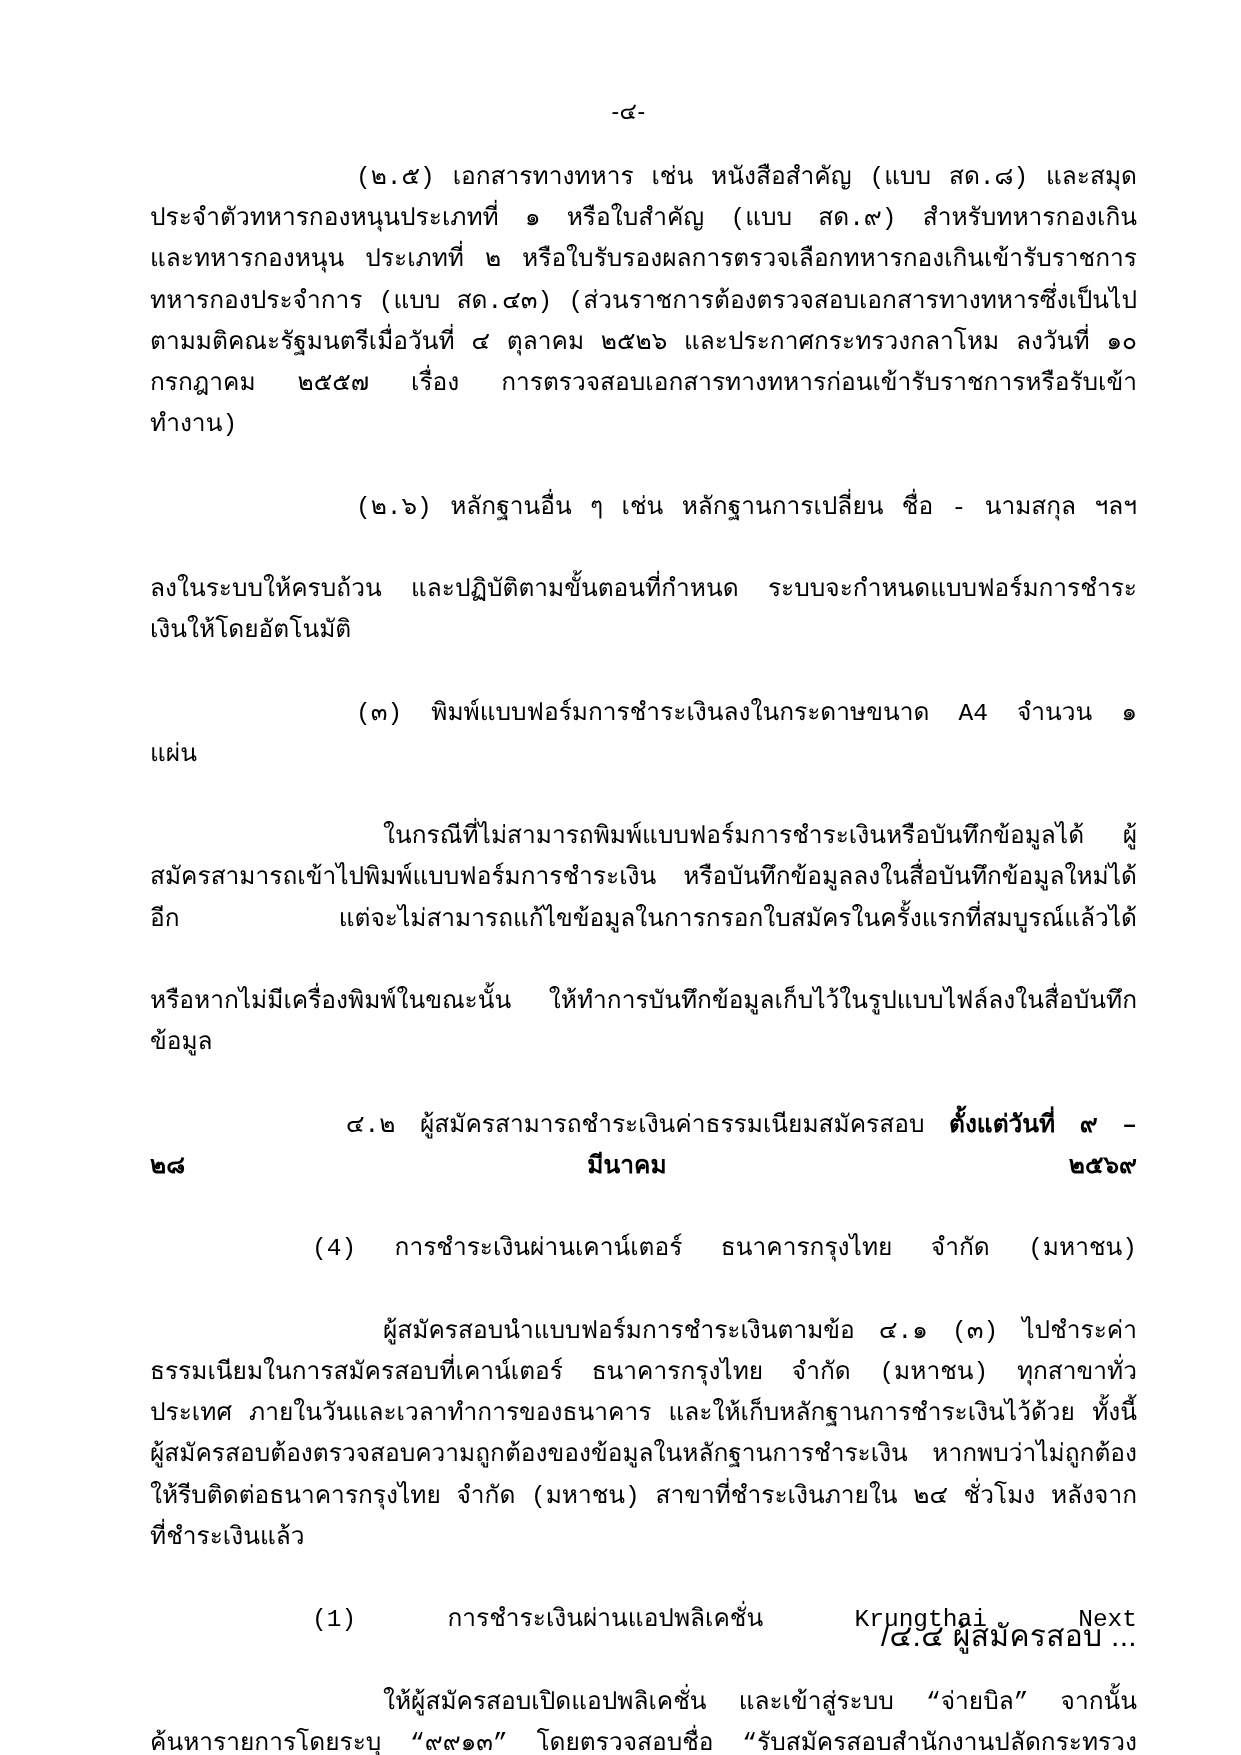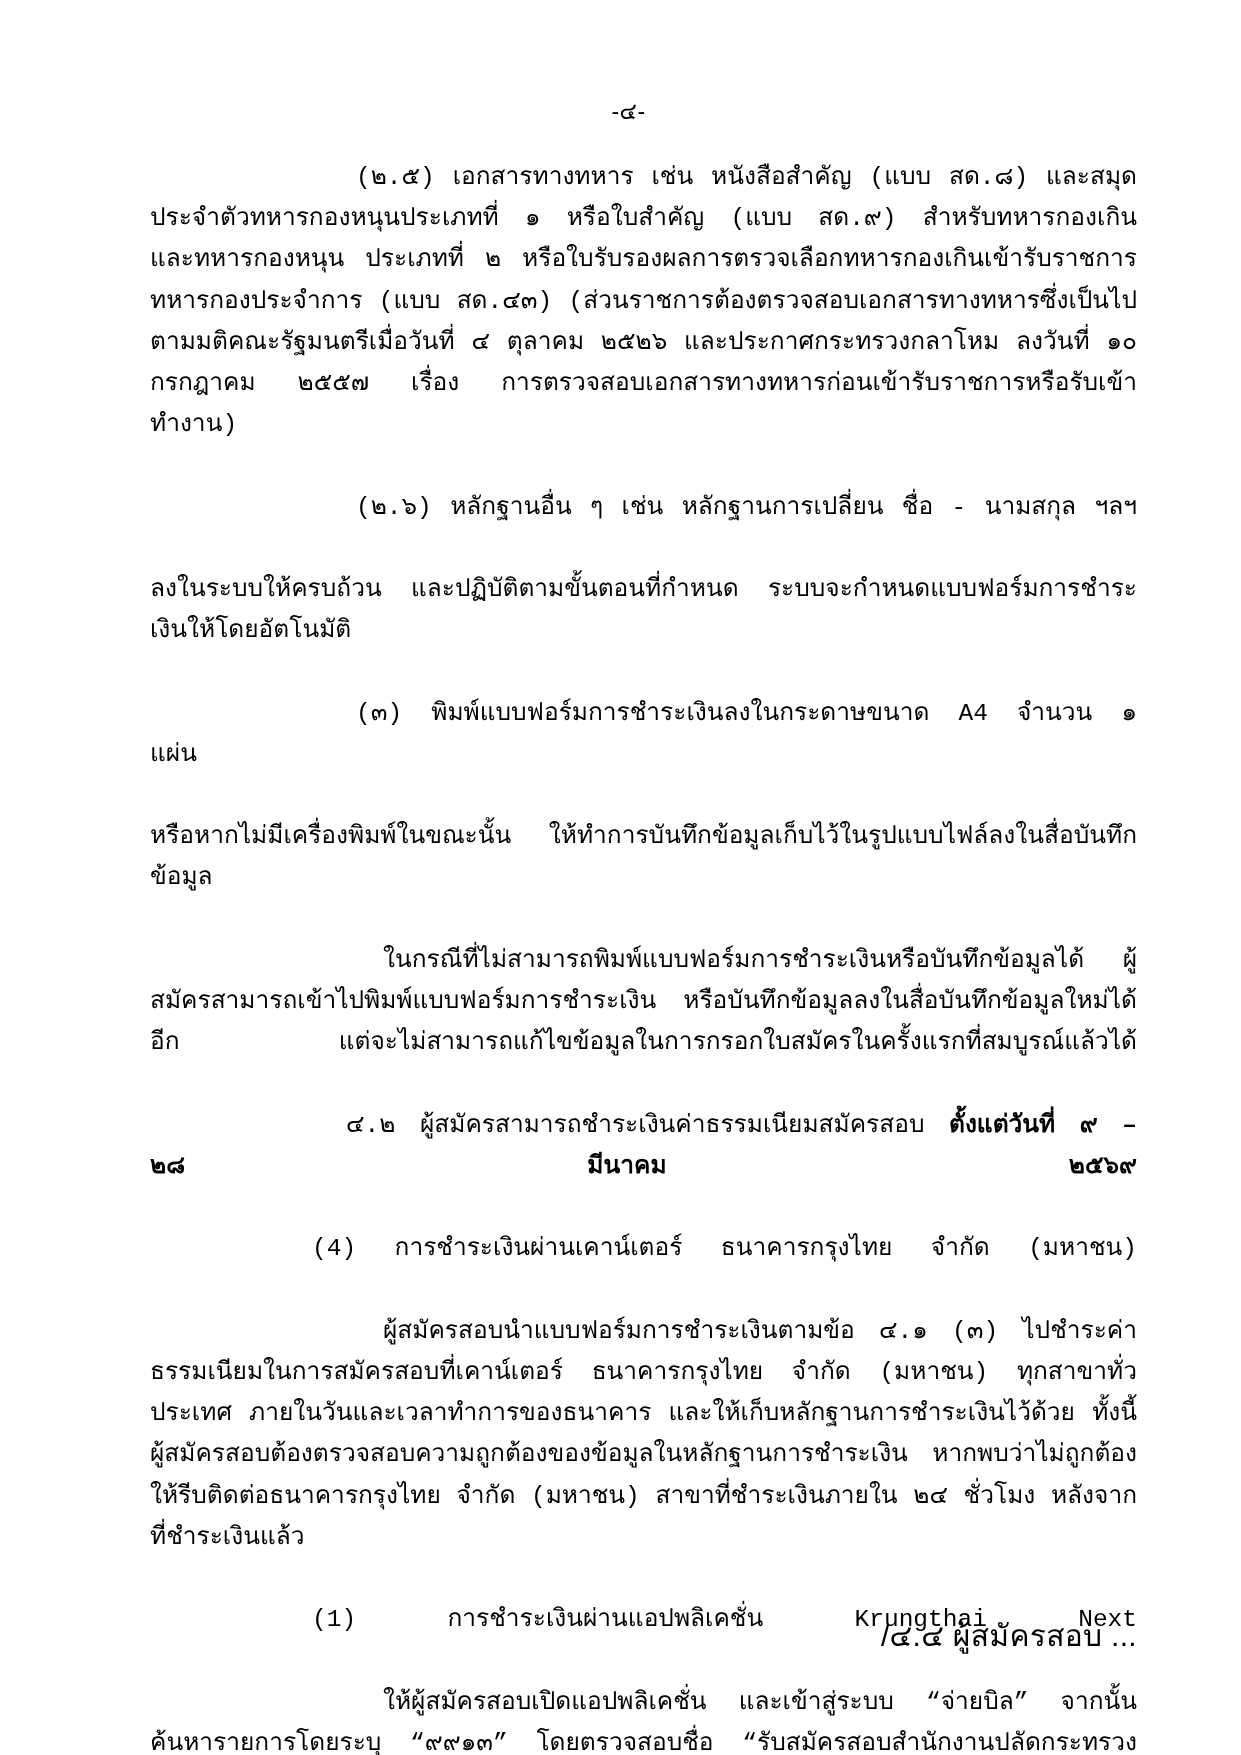--- a/index.html
+++ b/index.html
@@ -75,23 +75,23 @@
   <div class="body-text">
 
     <p class="para"><span class="ind-lg"></span><span>(๒.๕) เอกสารทางทหาร เช่น หนังสือสำคัญ (แบบ สด.๘) และสมุดประจำตัวทหารกองหนุนประเภทที่ ๑ หรือใบสำคัญ (แบบ สด.๙) สำหรับทหารกองเกิน และทหารกองหนุน ประเภทที่ ๒ หรือใบรับรองผลการตรวจเลือกทหารกองเกินเข้ารับราชการทหารกองประจำการ (แบบ สด.๔๓) (ส่วนราชการต้องตรวจสอบเอกสารทางทหารซึ่งเป็นไปตามมติคณะรัฐมนตรีเมื่อวันที่ ๔ ตุลาคม ๒๕๒๖ และประกาศกระทรวงกลาโหม ลงวันที่ ๑๐ กรกฎาคม ๒๕๕๗ เรื่อง การตรวจสอบเอกสารทางทหารก่อนเข้ารับราชการหรือรับเข้าทำงาน)</span></p>
 
     <p class="para"><span class="ind-lg"></span><span>(๒.๖) หลักฐานอื่น ๆ เช่น หลักฐานการเปลี่ยน ชื่อ - นามสกุล ฯลฯ</span></p>
 
     <p class="para"><span>ลงในระบบให้ครบถ้วน และปฏิบัติตามขั้นตอนที่กำหนด ระบบจะกำหนดแบบฟอร์มการชำระเงินให้โดยอัตโนมัติ</span></p>
 
     <p class="para"><span class="ind-lg"></span><span class="loose">(๓) พิมพ์แบบฟอร์มการชำระเงินลงในกระดาษขนาด A4 จำนวน ๑ แผ่น</span></p>
 
+    <p class="para"><span class="ind-xl"></span><span>ในกรณีที่ไม่สามารถพิมพ์แบบฟอร์มการชำระเงินหรือบันทึกข้อมูลได้ ผู้สมัครสามารถเข้าไปพิมพ์แบบฟอร์มการชำระเงิน หรือบันทึกข้อมูลลงในสื่อบันทึกข้อมูลใหม่ได้อีก แต่จะไม่สามารถแก้ไขข้อมูลในการกรอกใบสมัครในครั้งแรกที่สมบูรณ์แล้วได้</span></p>
+
     <p class="para"><span>หรือหากไม่มีเครื่องพิมพ์ในขณะนั้น ให้ทำการบันทึกข้อมูลเก็บไว้ในรูปแบบไฟล์ลงในสื่อบันทึกข้อมูล</span></p>
-
-    <p class="para"><span class="ind-xl"></span><span>ในกรณีที่ไม่สามารถพิมพ์แบบฟอร์มการชำระเงินหรือบันทึกข้อมูลได้ ผู้สมัครสามารถเข้าไปพิมพ์แบบฟอร์มการชำระเงิน หรือบันทึกข้อมูลลงในสื่อบันทึกข้อมูลใหม่ได้อีก แต่จะไม่สามารถแก้ไขข้อมูลในการกรอกใบสมัครในครั้งแรกที่สมบูรณ์แล้วได้</span></p>
 
     <p class="para"><span class="ind-md"></span><span>๔.๒ ผู้สมัครสามารถชำระเงินค่าธรรมเนียมสมัครสอบ </span><b>ตั้งแต่วันที่ ๙ – ๒๘ มีนาคม ๒๕๖๙</b></p>
 
 
     <p class="para"><span class="ind-sm"></span><span>(4) การชำระเงินผ่านเคาน์เตอร์ ธนาคารกรุงไทย จำกัด (มหาชน)</span></p>
 
     <p class="para"><span class="ind-xl"></span><span>ผู้สมัครสอบนำแบบฟอร์มการชำระเงินตามข้อ ๔.๑ (๓) ไปชำระค่าธรรมเนียมในการสมัครสอบที่เคาน์เตอร์ ธนาคารกรุงไทย จำกัด (มหาชน) ทุกสาขาทั่วประเทศ ภายในวันและเวลาทำการของธนาคาร และให้เก็บหลักฐานการชำระเงินไว้ด้วย ทั้งนี้ ผู้สมัครสอบต้องตรวจสอบความถูกต้องของข้อมูลในหลักฐานการชำระเงิน หากพบว่าไม่ถูกต้องให้รีบติดต่อธนาคารกรุงไทย จำกัด (มหาชน) สาขาที่ชำระเงินภายใน ๒๔ ชั่วโมง หลังจากที่ชำระเงินแล้ว</span></p>
 
     <p class="para"><span class="ind-sm"></span><span>(1) การชำระเงินผ่านแอปพลิเคชั่น Krungthai Next</span></p>
 

